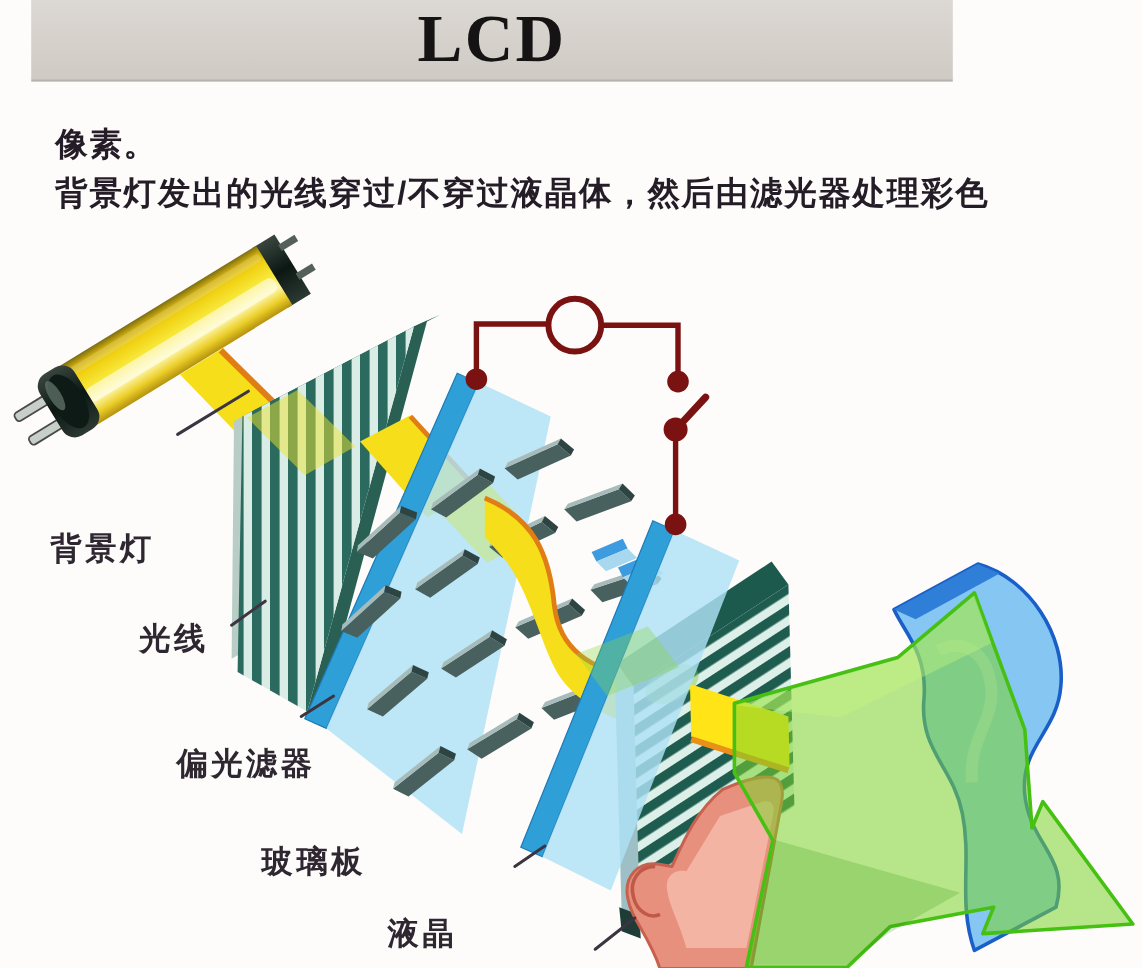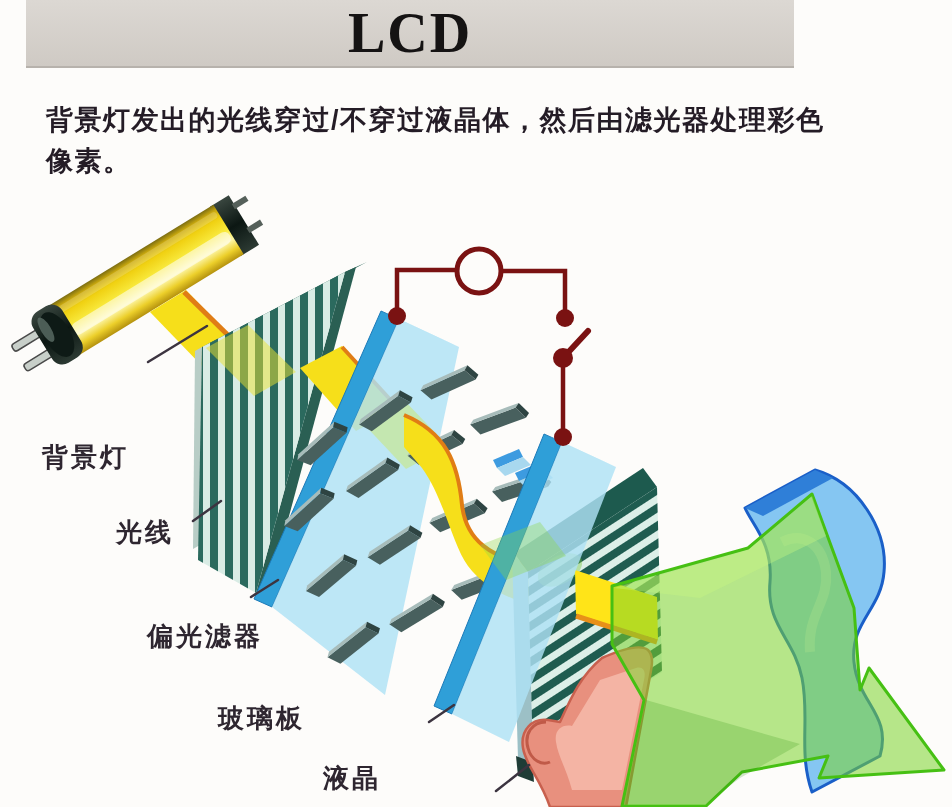--- a/index.html
+++ b/index.html
@@ -21,22 +21,22 @@
 </head>
 <body>
 
 <div class="page">
 
   <div class="hdr">
     <div class="ttl">LCD</div>
   </div>
 
   <div class="desc">
+    <div>像素。</div>
     <div>背景灯发出的光线穿过/不穿过液晶体，然后由滤光器处理彩色</div>
-    <div>像素。</div>
   </div>
 
   <svg width="952" height="807" viewBox="0 0 952 807">
     <defs>
       <linearGradient id="tubeGrad" x1="0" y1="0" x2="0" y2="1">
         <stop offset="0" stop-color="#7c6d12"></stop>
           <stop offset="0.10" stop-color="#caa90e"></stop>
         <stop offset="0.25" stop-color="#f0d112"></stop>
           <stop offset="0.5" stop-color="#f9ea3e"></stop>
         <stop offset="0.68" stop-color="#fdf6a8"></stop>

